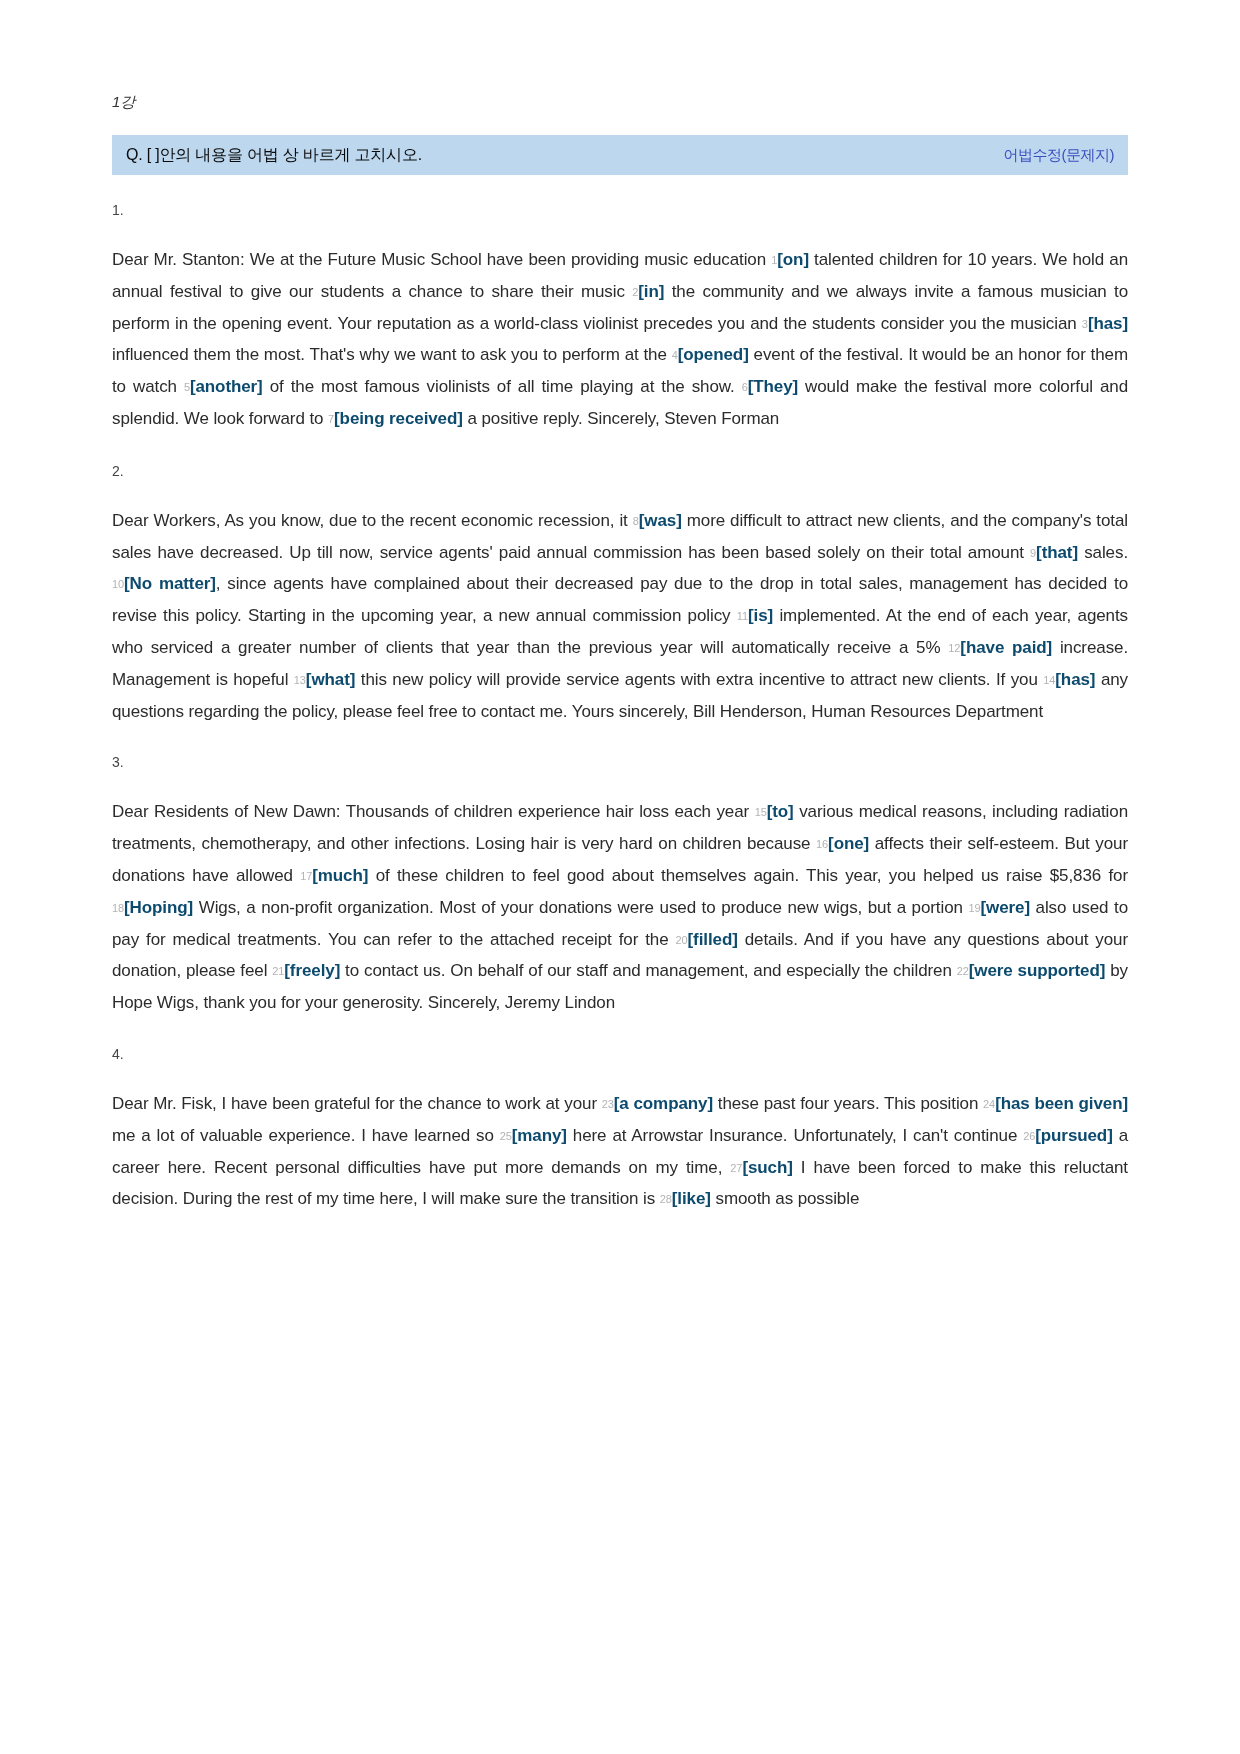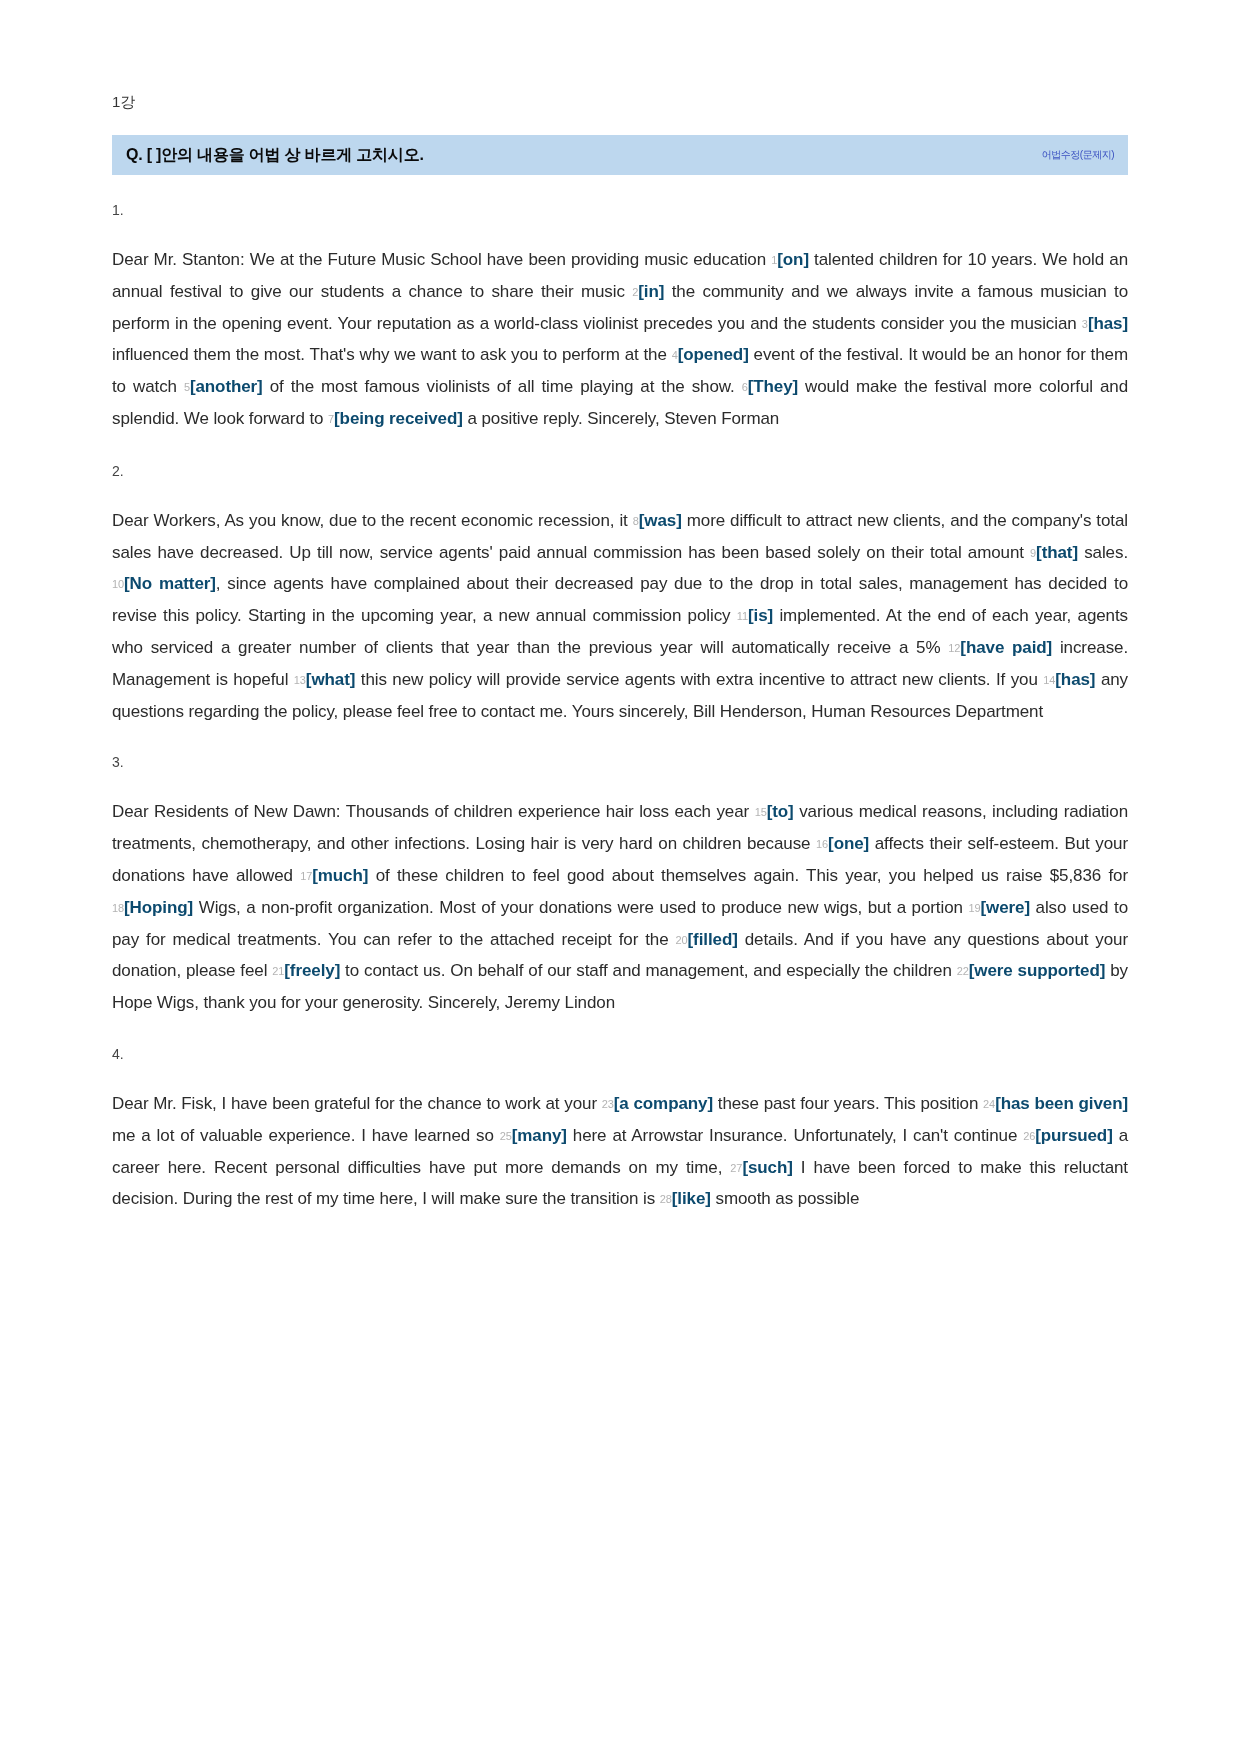--- a/index.html
+++ b/index.html
@@ -17,39 +17,40 @@
   .page {
     box-sizing: border-box;
     width: 1240px;
     height: 1754px;
     padding: 0 112px;
   }
   .lesson-label {
     padding-top: 93px;
     font-size: 15px;
     color: #333333;
+    font-style: italic;
   }
   .question-banner {
     margin-top: 23px;
     height: 40px;
     background: #bdd7ee;
     display: flex;
     align-items: center;
     justify-content: space-between;
     padding: 0 14px;
     box-sizing: border-box;
   }
   .question-label {
-    font-weight: 700;
+    font-weight: 400;
     font-size: 16px;
     color: #0a0a0a;
     letter-spacing: -0.2px;
   }
   .category-label {
-    font-size: 10px;
+    font-size: 15px;
     color: #3a50c0;
     letter-spacing: -0.5px;
   }
   .passage-number {
     margin-top: 27px;
     margin-bottom: 27px;
     font-size: 14px;
     color: #444444;
   }
   .passage {

